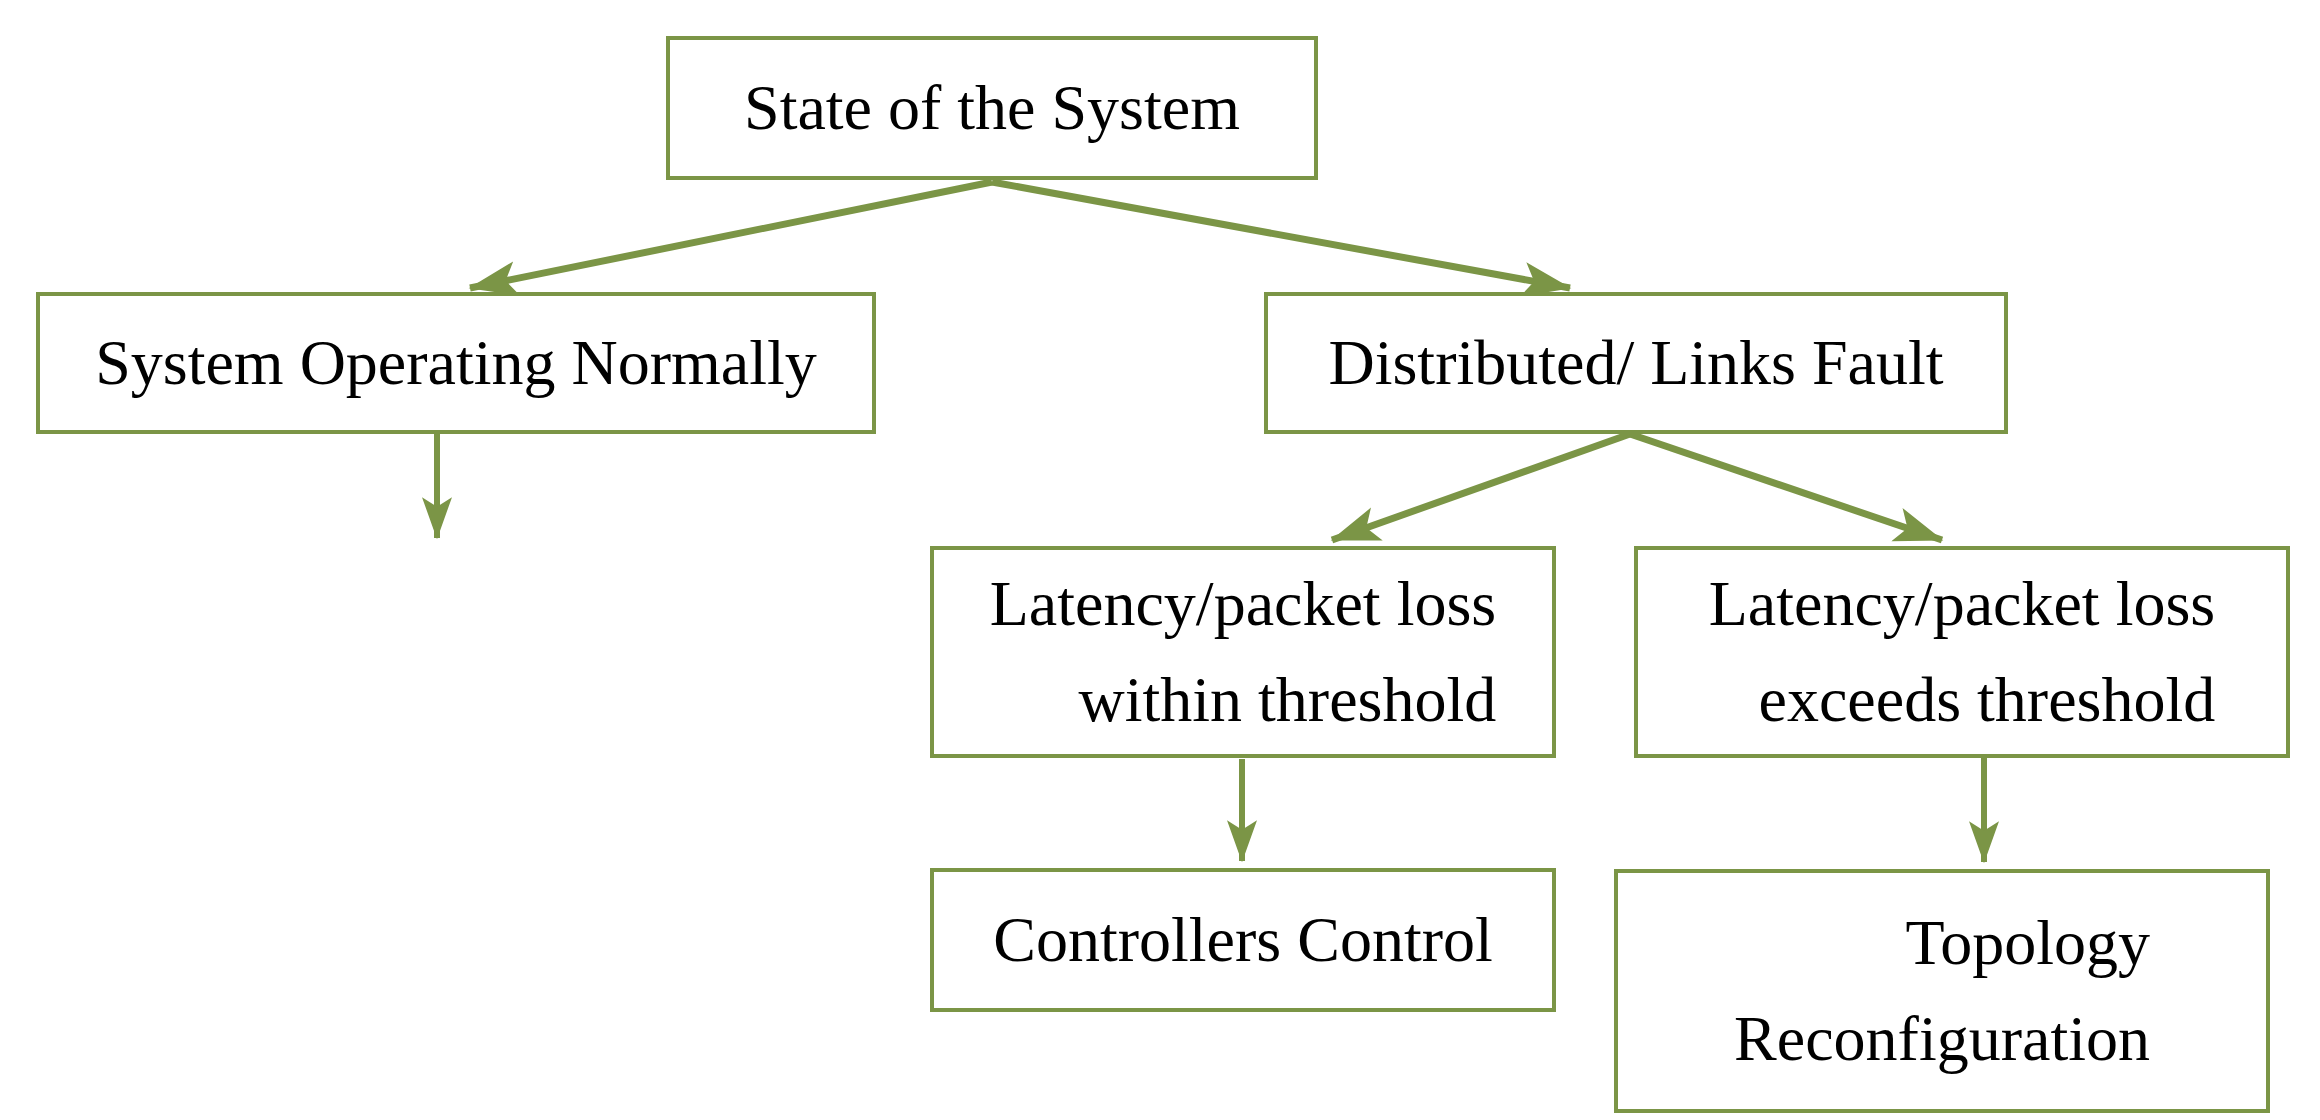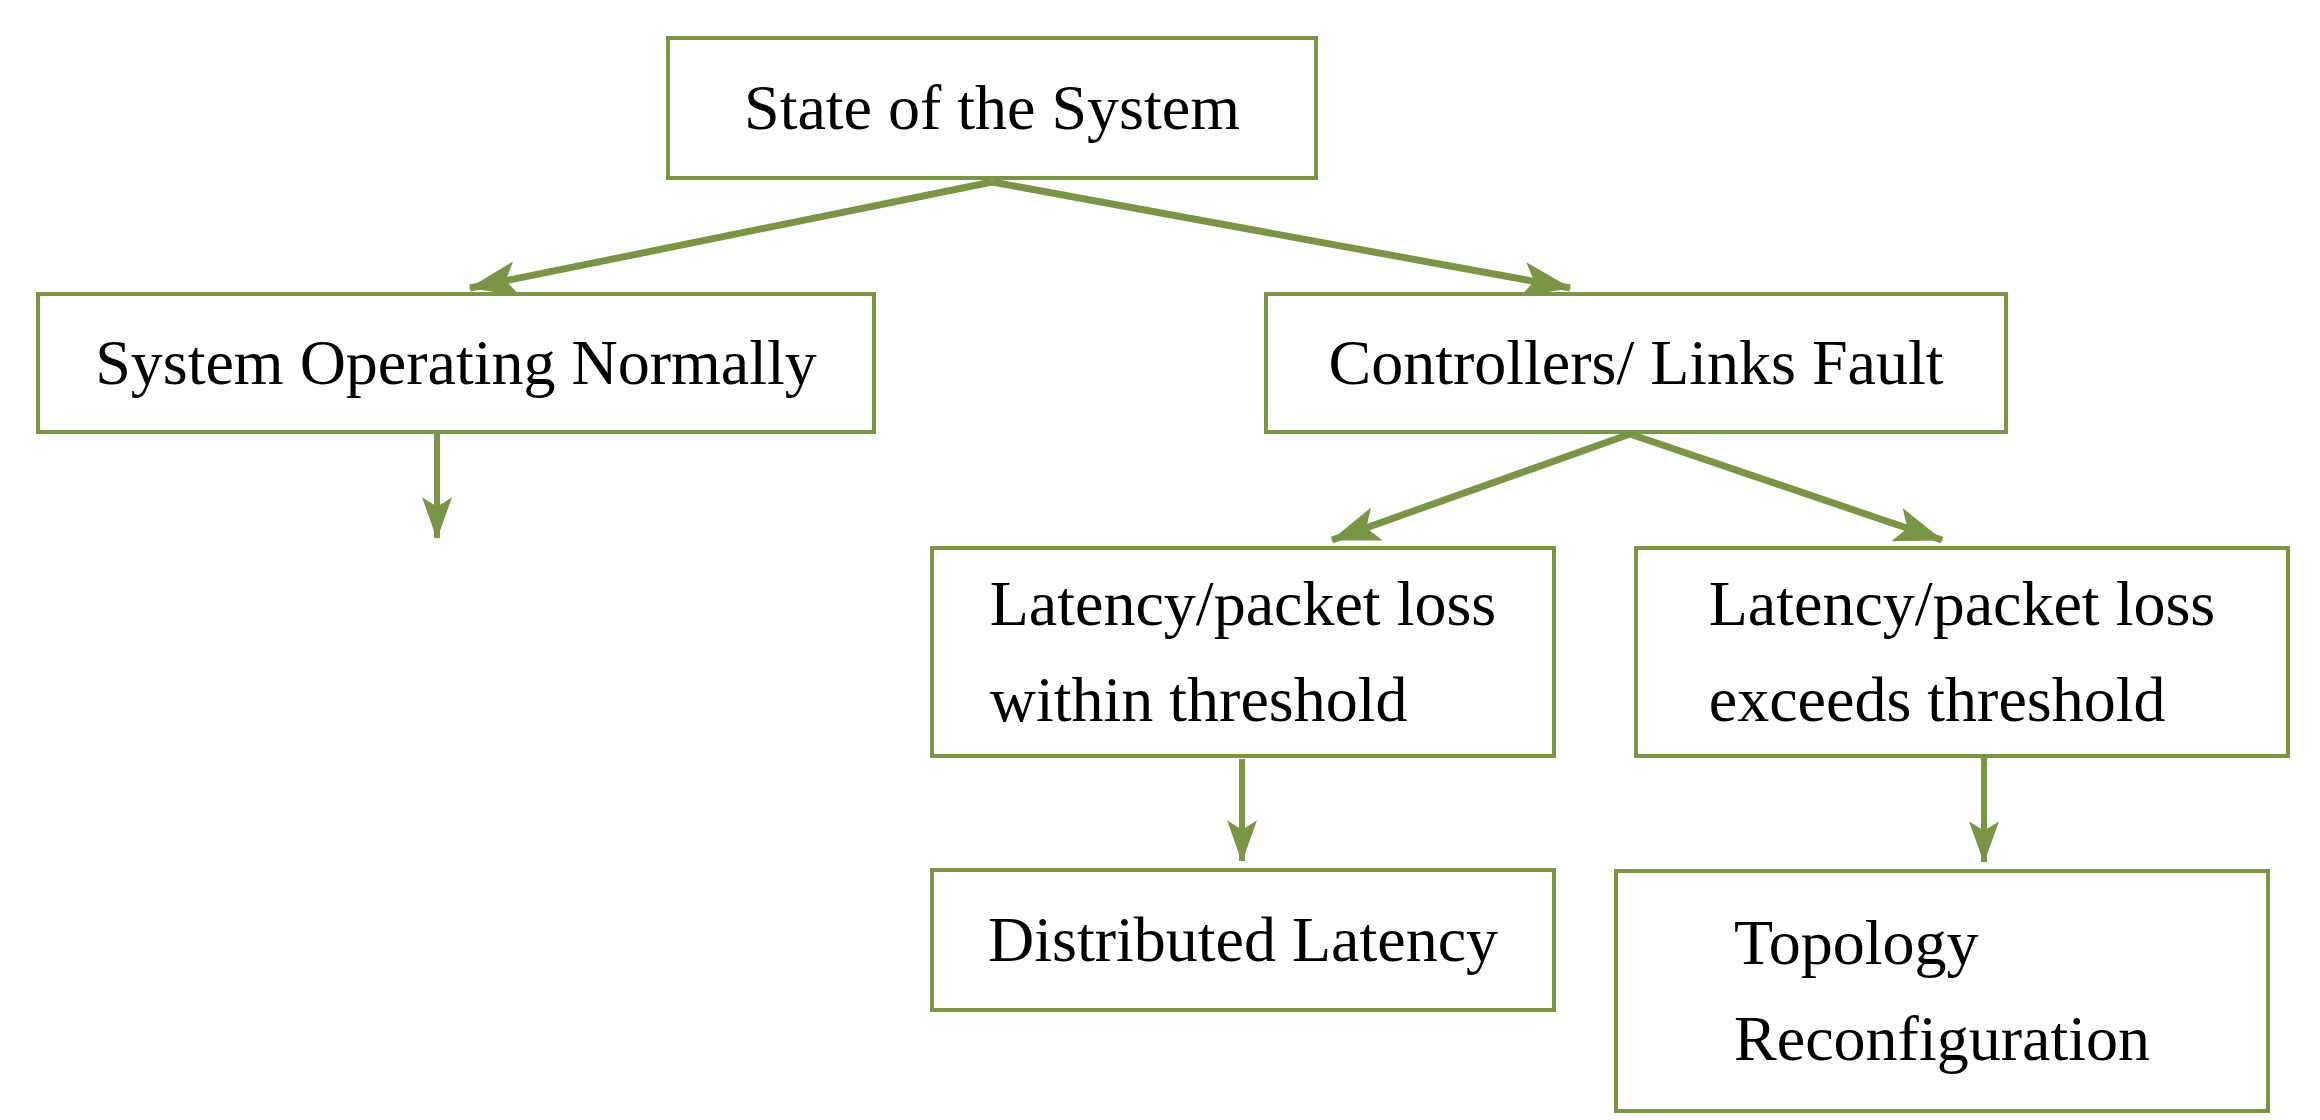--- a/index.html
+++ b/index.html
@@ -11,21 +11,21 @@
     position: relative; overflow: hidden;
   }
   #canvas { position: absolute; inset: 0; }
   .node {
     position: absolute;
     box-sizing: border-box;
     border: 4px solid var(--accent);
     background: var(--bg);
     color: var(--ink);
     display: flex; align-items: center; justify-content: center;
-    text-align: left;
+    text-align: right;
     font-size: 64px; line-height: 1.5;
     white-space: pre-line;
   }
   #edges { position: absolute; left: 0; top: 0; width: 2320px; height: 1120px; }
   .arrow { stroke: var(--accent); fill: none; }
   .arrow.diag { stroke-width: 7; }
   .arrow.vert { stroke-width: 6; }
 </style>
 </head>
 <body>
@@ -44,27 +44,27 @@
     <line class="arrow diag" x1="1630" y1="434" x2="1332" y2="540" marker-end="url(#ah)"></line>
     <line class="arrow diag" x1="1630" y1="434" x2="1942" y2="540" marker-end="url(#ah)"></line>
     <line class="arrow vert" x1="1242" y1="759" x2="1242" y2="861" marker-end="url(#ah)"></line>
     <line class="arrow vert" x1="1984" y1="758" x2="1984" y2="862" marker-end="url(#ah)"></line>
   </svg>
 
   <div class="node" style="left:666px;  top:36px;  width:652px; height:144px;">State of the System</div>
 
   <div class="node" style="left:28px;   top:292px; width:840px; height:142px;margin-left:8px;">System Operating Normally</div>
 
-  <div class="node" style="left:1264px; top:292px; width:744px; height:142px;">Controllers/ Links Fault</div>
+  <div class="node" style="left:1264px; top:292px; width:744px; height:142px;">Distributed/ Links Fault</div>
 
 
   <div class="node" style="left:930px;  top:546px; width:626px; height:212px;">Latency/packet loss
 within threshold</div>
 
   <div class="node" style="left:1634px; top:546px; width:656px; height:212px;">Latency/packet loss
 exceeds threshold</div>
 
-  <div class="node" style="left:930px;  top:868px; width:626px; height:144px;">Distributed Latency</div>
+  <div class="node" style="left:930px;  top:868px; width:626px; height:144px;">Controllers Control</div>
 
   <div class="node" style="left:1614px; top:869px; width:656px; height:244px;">Topology
 Reconfiguration</div>
 
 </div>
 
 </body></html>

